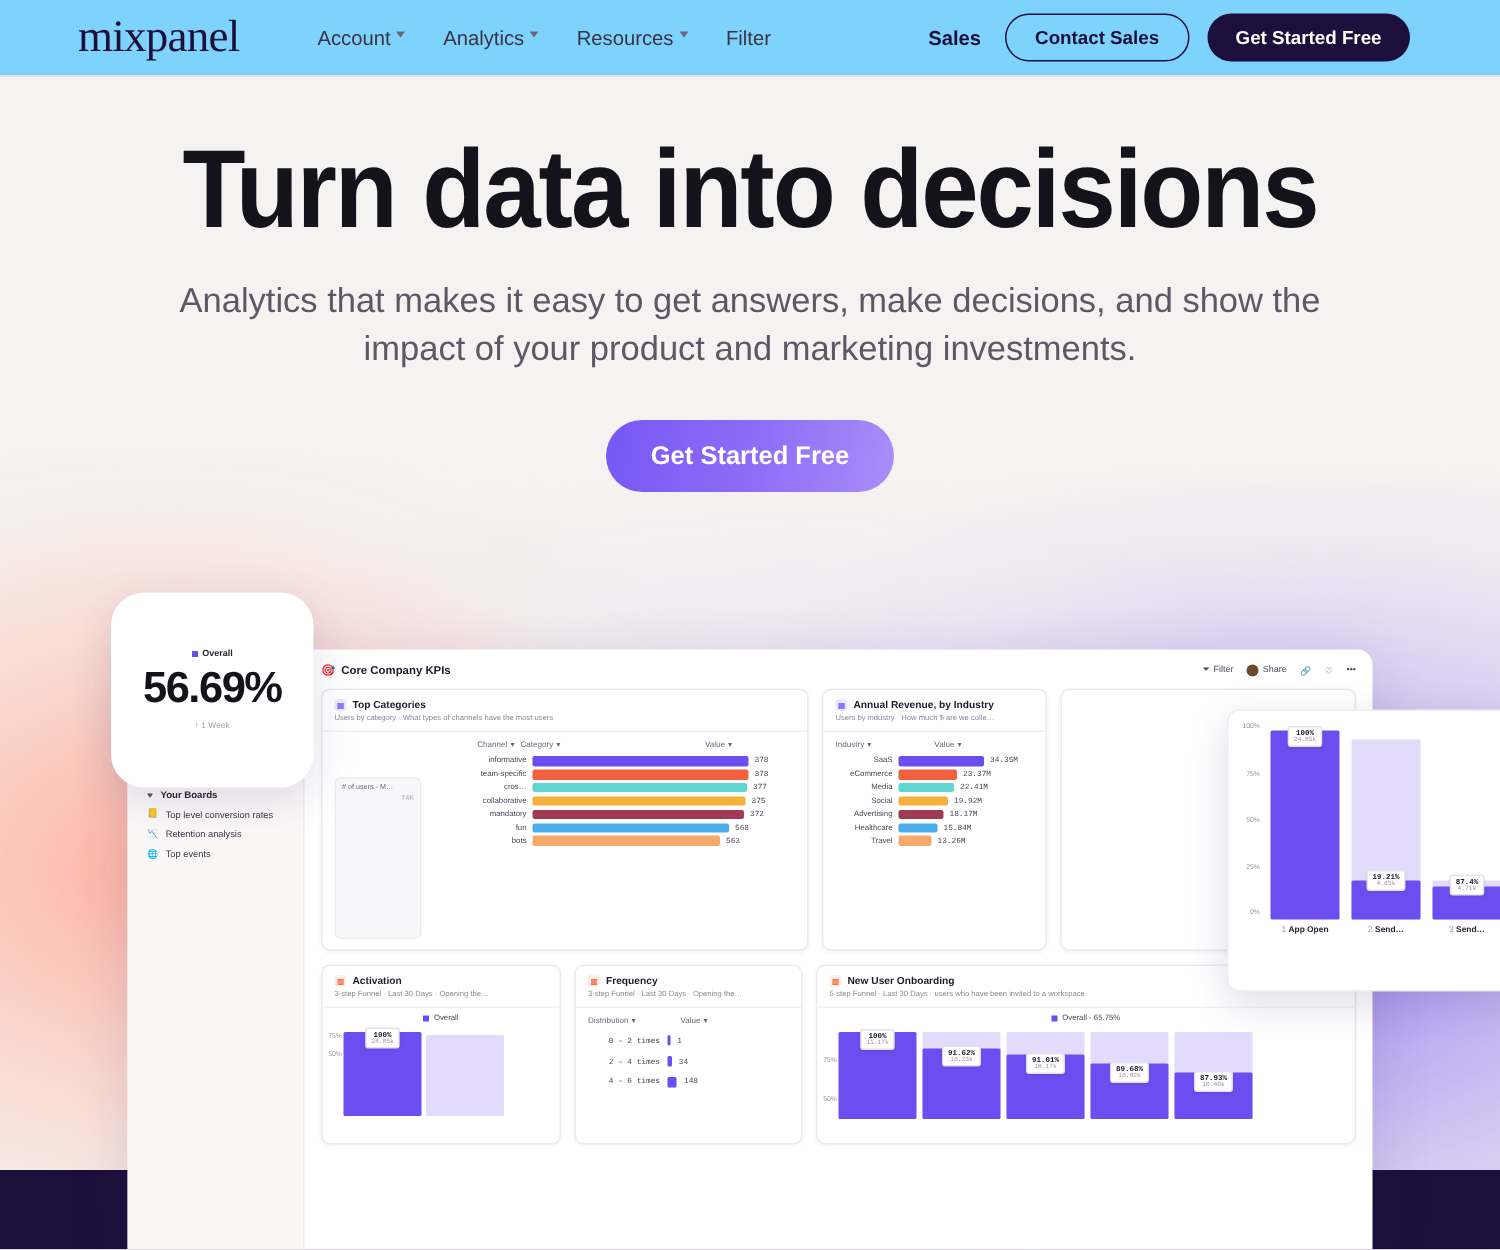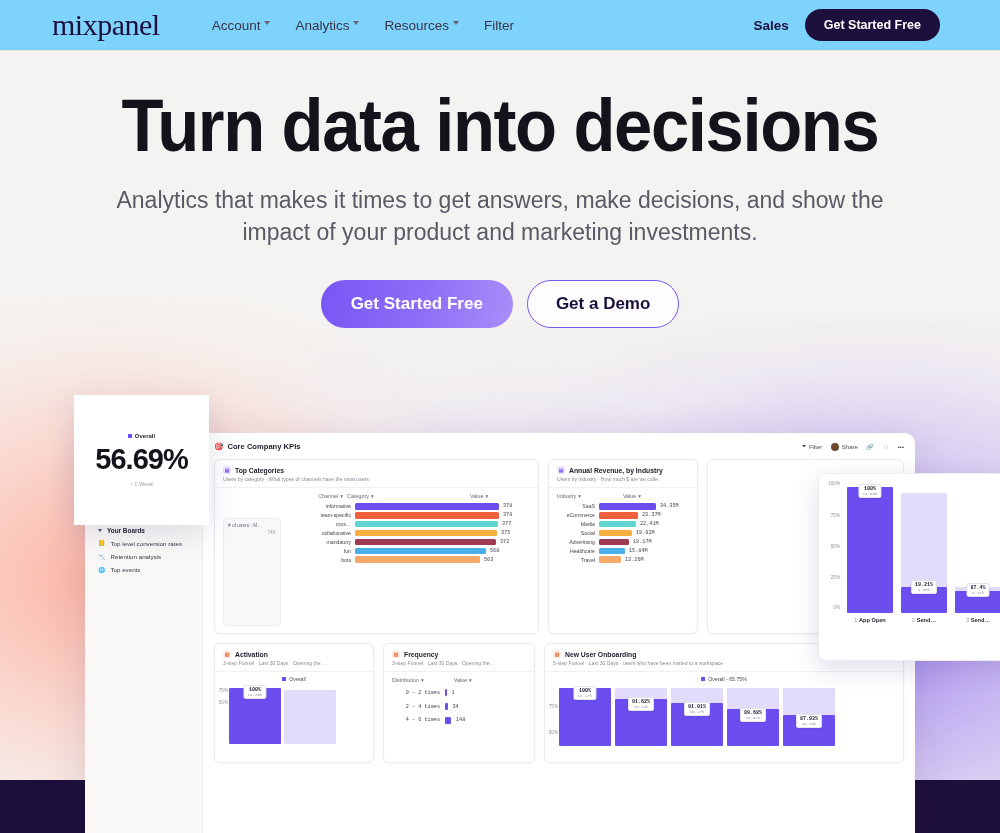--- a/index.html
+++ b/index.html
@@ -199,21 +199,21 @@
   .legend { display: flex; align-items: center; justify-content: center; gap: 3px; font-size: 5.2px; color: #4a4455; padding: 4px 0 2px; }
   .legend i { width: 4px; height: 4px; background: #6c4ef0; display: inline-block; }
   .freq-row { display: flex; align-items: center; gap: 5px; padding: 3.4px 8px; font-size: 5.2px; color: #4a4455; }
   .freq-lbl { width: 48px; text-align: right; font-family: "Liberation Mono", monospace; }
   .freq-bar { height: 7px; background: #6c4ef0; border-radius: 1px; }
   .freq-val { font-family: "Liberation Mono", monospace; }
 
   
   .kpi-card {
     position: absolute; left: 74px; top: 395px; width: 135px; height: 130px;
-    background: #fff; border-radius: 0;
+    background: #fff; border-radius: 22px;
     box-shadow: 0 8px 30px rgba(60,40,110,0.14);
     display: flex; flex-direction: column; align-items: center; justify-content: center;
     z-index: 15;
   }
   .kpi-legend { display: flex; align-items: center; gap: 3px; font-size: 6px; color: #2a2433; font-weight: 600; }
   .kpi-legend i { width: 4px; height: 4px; background: #6c4ef0; display: inline-block; }
   .kpi-value { font-size: 29px; font-weight: 700; color: #14121a; letter-spacing: -1px; margin-top: 4px; }
   .kpi-foot { font-size: 5.6px; color: #a29cac; margin-top: 5px; }
 </style>
 </head>
@@ -241,30 +241,30 @@
       <div class="nav-item">
         <span>Resources</span>
         <span class="caret"></span>
       </div>
       <div class="nav-item">
         <span>Filter</span>
       </div>
     </div>
     <div class="header-right">
       <div class="login-link">Sales</div>
+      <button class="btn-outline-dark">Contact Sales</button>
       <button class="btn-solid-dark">Get Started Free</button>
     </div>
   </div>
 
   <div class="hero">
     <h1>Turn data into decisions</h1>
-    <p>Analytics that makes it times to get answers, make decisions, and show the impact of your product and marketing investments.</p>
+    <p>Analytics that makes it easy to get answers, make decisions, and show the impact of your product and marketing investments.</p>
     <div class="cta-row">
       <button class="btn-gradient">Get Started Free</button>
-      <button class="btn-outline-purple">Get a Demo</button>
     </div>
   </div>
 
   <div class="dash-wrap">
     <div class="dash">
 
       <div class="dash-sidebar">
         <div class="sb-row">
           <span class="emoji">📊</span>
           <span>Retention analysis</span>

